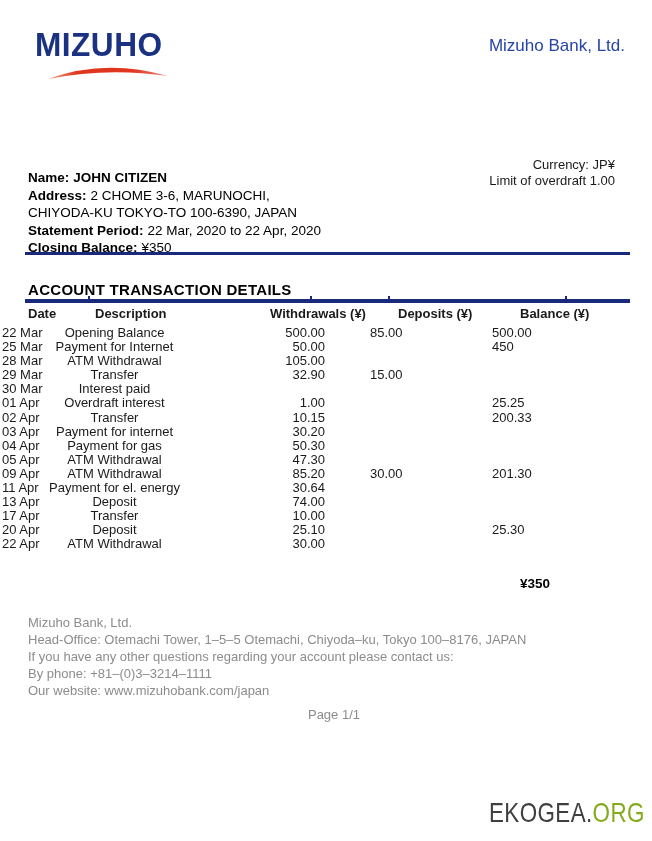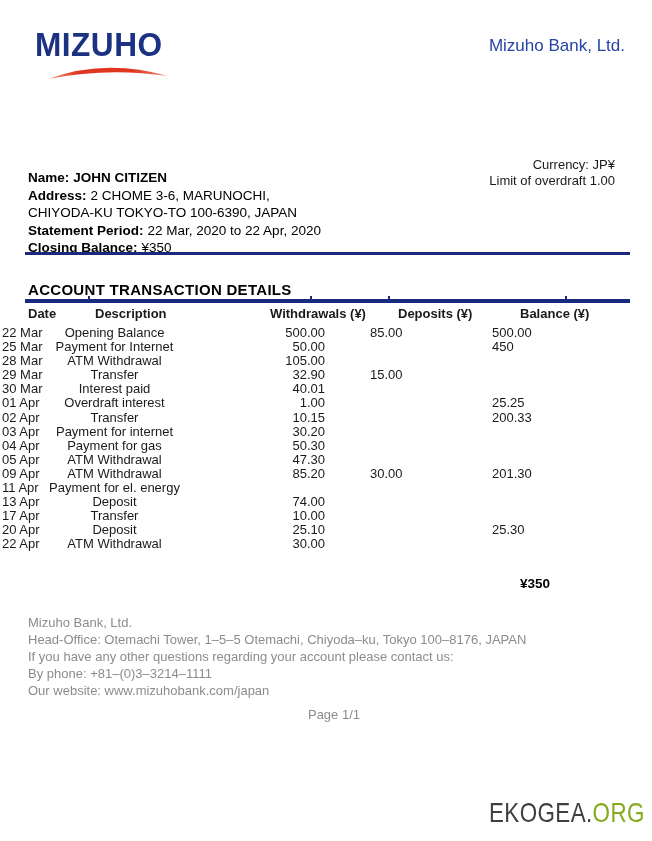--- a/index.html
+++ b/index.html
@@ -153,21 +153,20 @@
       <span class="c1">29 Mar</span>
       <span class="c2">Transfer</span>
       <span class="c3">32.90</span>
       <span class="c4">15.00</span>
       <span class="c5"></span>
     </div>
 
     <div class="row">
       <span class="c1">30 Mar</span>
       <span class="c2">Interest paid</span>
-      <span class="c3">40.01</span>
       <span class="c4"></span>
       <span class="c5"></span>
     </div>
 
     <div class="row">
       <span class="c1">01 Apr</span>
       <span class="c2">Overdraft interest</span>
       <span class="c3">1.00</span>
       <span class="c4"></span>
       <span class="c5">25.25</span>
@@ -209,20 +208,21 @@
       <span class="c1">09 Apr</span>
       <span class="c2">ATM Withdrawal</span>
       <span class="c3">85.20</span>
       <span class="c4">30.00</span>
       <span class="c5">201.30</span>
     </div>
 
     <div class="row">
       <span class="c1">11 Apr</span>
       <span class="c2">Payment for el. energy</span>
+      <span class="c3">30.64</span>
       <span class="c4"></span>
       <span class="c5"></span>
     </div>
 
     <div class="row">
       <span class="c1">13 Apr</span>
       <span class="c2">Deposit</span>
       <span class="c3">74.00</span>
       <span class="c4"></span>
       <span class="c5"></span>

